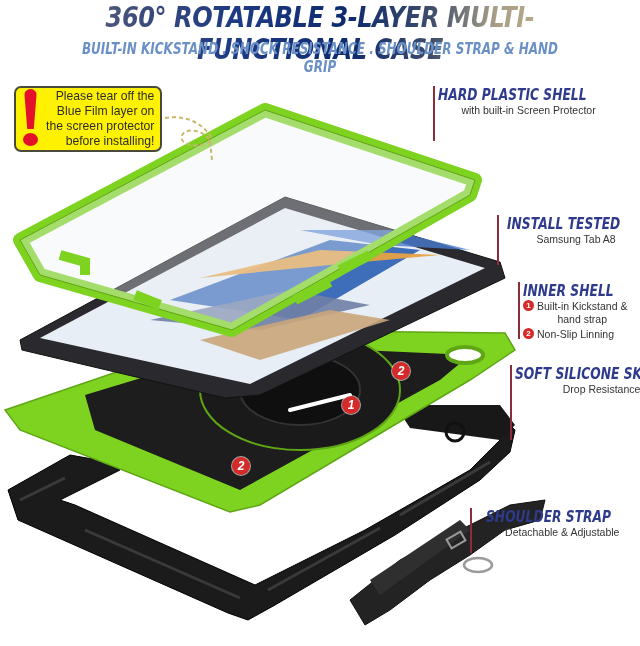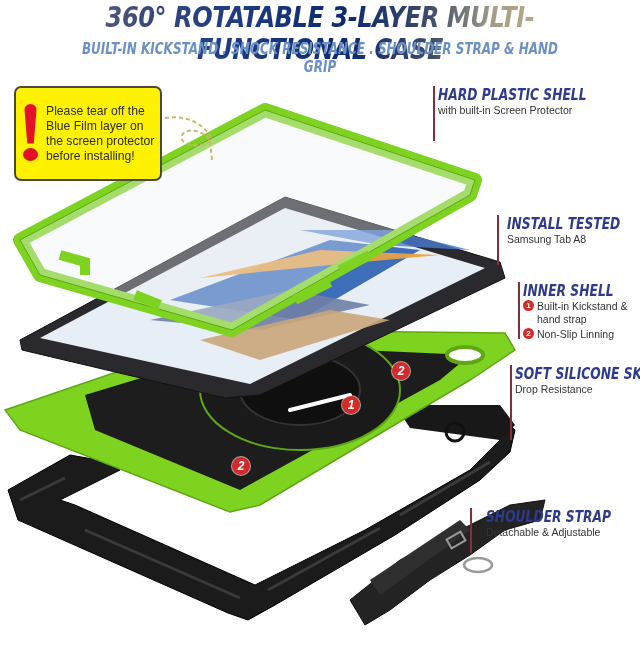--- a/index.html
+++ b/index.html
@@ -16,23 +16,23 @@
     text-shadow: none;
   }
   .subtitle {
     position: absolute; left: 0; top: 40px; width: 640px; text-align: center;
     font-family: "DejaVu Sans", sans-serif; font-weight: bold; font-style: italic;
     font-size: 15px; color: #6a90c6; letter-spacing: 0px;
     transform: scaleX(0.8); transform-origin: center;
   }
 
   .warning {
-    position: absolute; left: 14px; top: 86px; width: 148px; height: 95px;
+    position: absolute; left: 14px; top: 86px; width: 148px; height: 66px;
     background: #fff200; border: 2px solid #4a4a3a; border-radius: 7px;
-    display: flex; align-items: center;
+    display: flex; align-items: center; text-align: right;
   }
   .warning .bang {
     width: 22px; height: 64px; position: relative; margin-left: 4px; flex: none;
   }
   .warning .bang .bar {
     position: absolute; left: 4px; top: 2px; width: 13px; height: 40px;
     background: #e4112a; border-radius: 7px 7px 4px 4px;
     clip-path: polygon(0 0, 100% 0, 75% 100%, 25% 100%);
   }
   .warning .bang .dot {
@@ -48,21 +48,21 @@
   .callout { position: absolute; }
   .callout .line {
     position: absolute; left: 0; top: 0; width: 2px; background: #8b2c3a;
   }
   .callout .head {
     font-family: "DejaVu Sans", sans-serif; font-weight: bold; font-style: italic;
     color: #2e3a8c; font-size: 15px; white-space: nowrap;
     transform: scaleX(0.82); transform-origin: left; display: block;
   }
   .callout .body {
-    font-size: 10.5px; color: #333; line-height: 13px; white-space: nowrap;
+    font-size: 10.5px; color: #333; line-height: 13px; white-space: nowrap; text-align: center;
   }
   .numbadge {
     display: inline-block; width: 11px; height: 11px; border-radius: 50%;
     background: #d42a2a; color: #fff; font-size: 8px; font-weight: bold;
     text-align: center; line-height: 11px; vertical-align: middle; margin-right: 3px;
   }
   .bullet-row { display: flex; align-items: flex-start; }
   .onart-badge {
     position: absolute; width: 18px; height: 18px; border-radius: 50%;
     background: #d42a2a; color: #fff; font-weight: bold; font-size: 12px;

